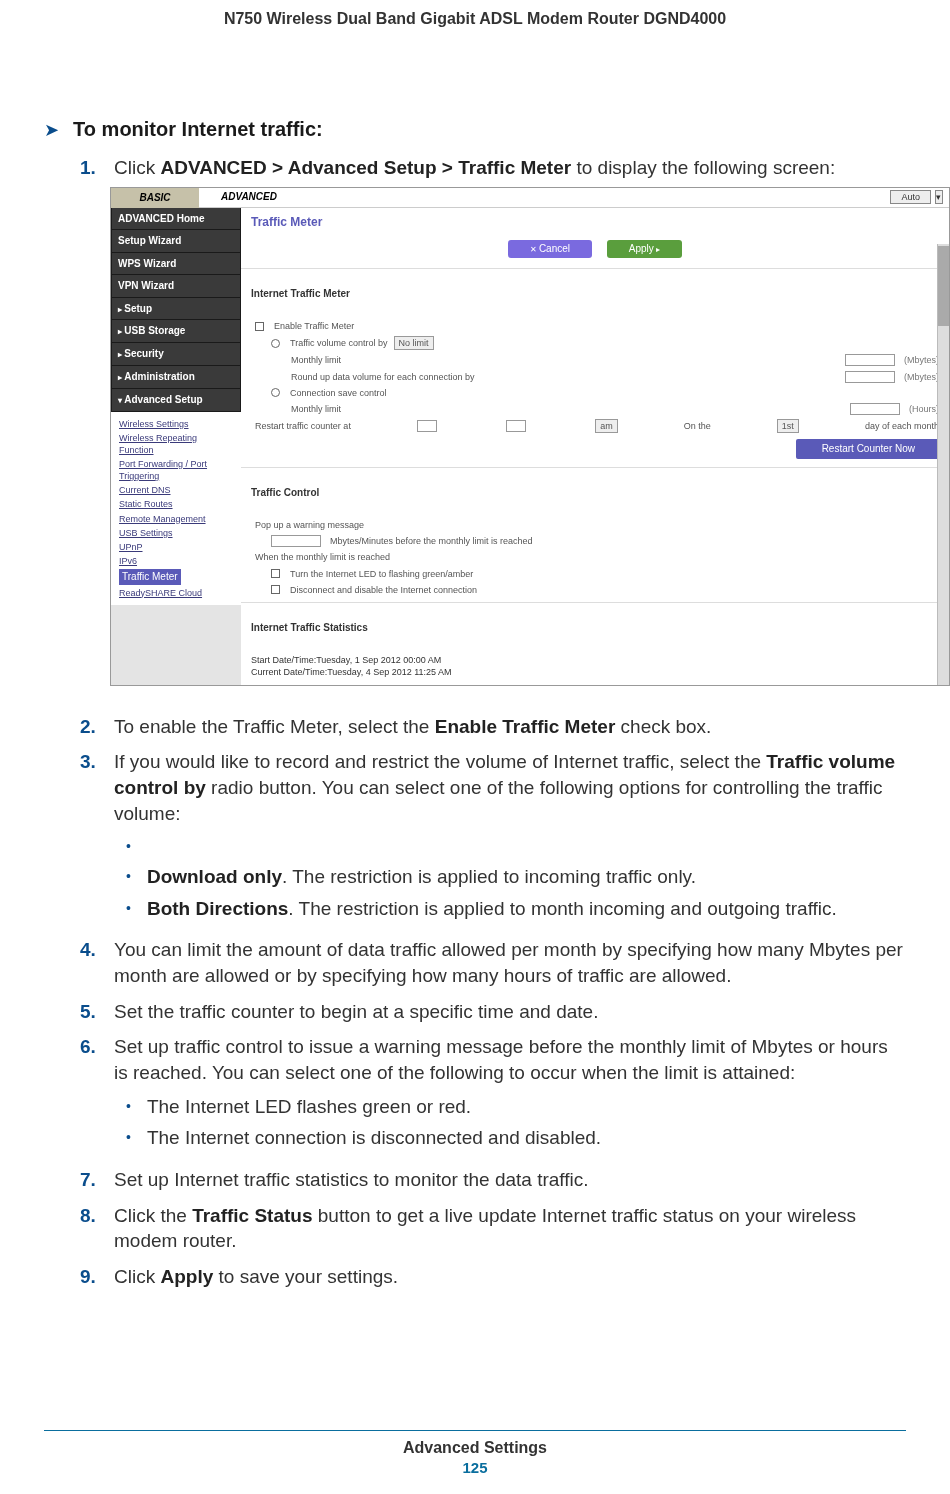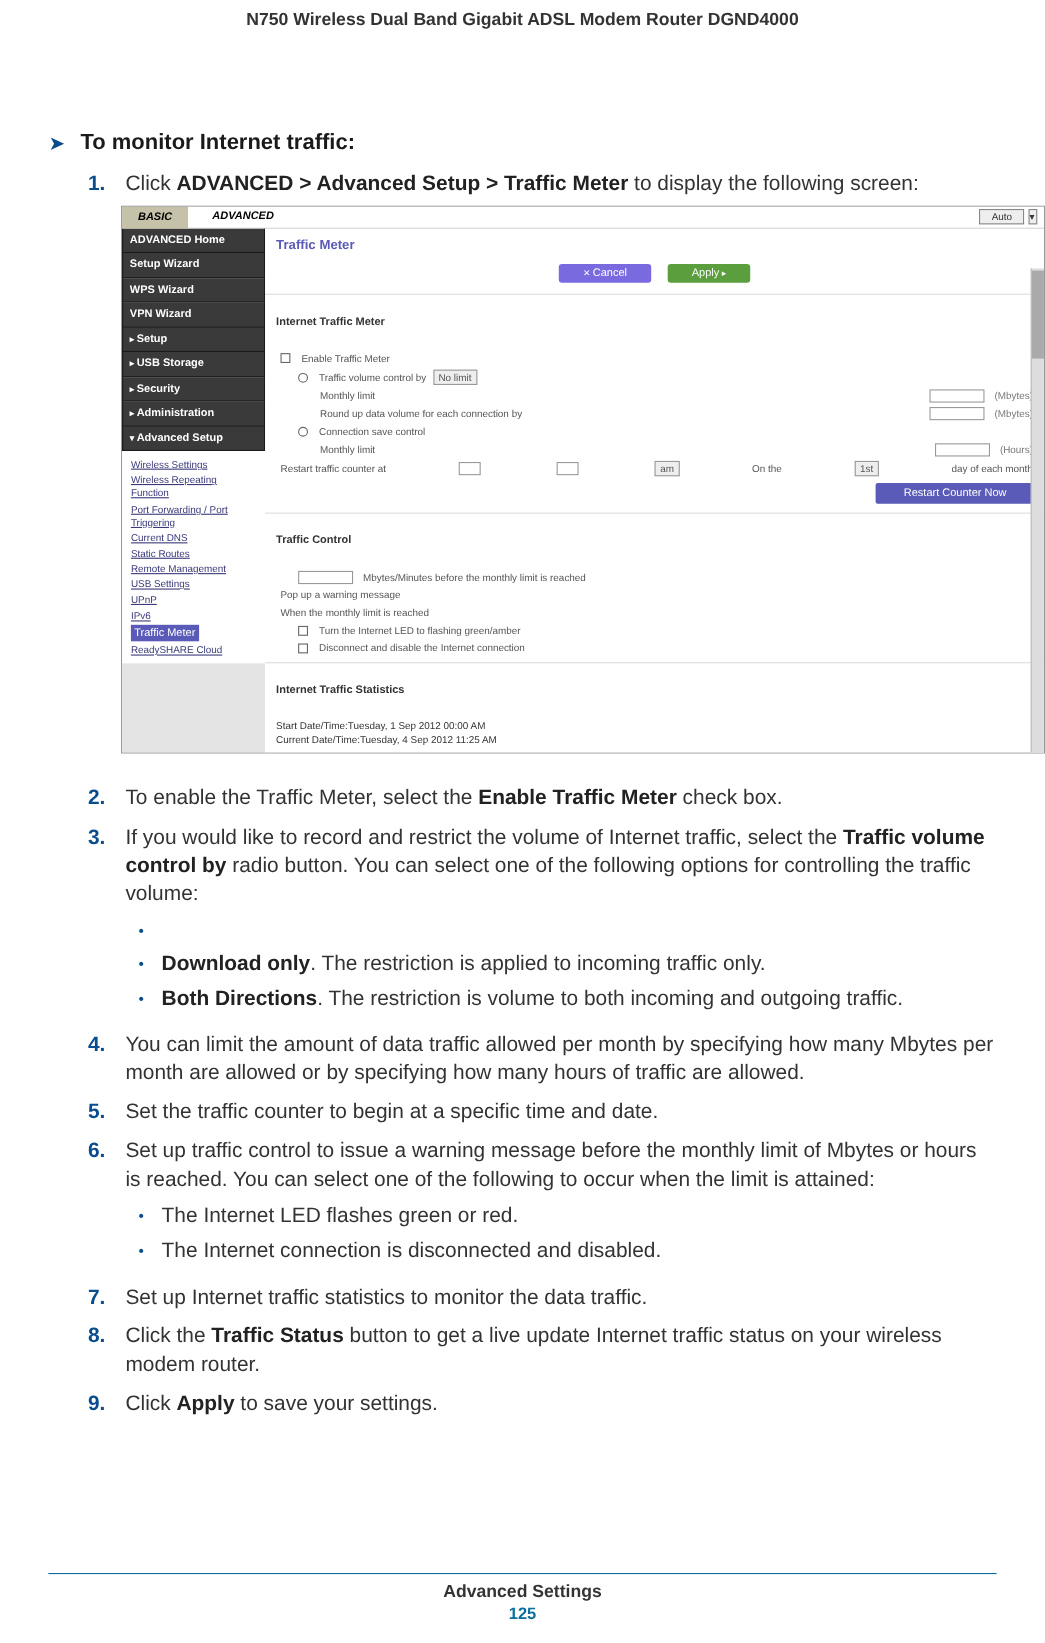--- a/index.html
+++ b/index.html
@@ -50,21 +50,21 @@
   .dot { color: #0a4d8c; font-size: 14px; line-height: 24px; }
   
   .shot {
     border: 1px solid #999;
     width: 840px;
     margin: 6px 0 18px -4px;
     font-size: 10px;
     background: #fff;
   }
   .shot .topbar { display: flex; height: 20px; }
-  .shot .tab-basic { background: #c6c1a9; color: #000; font-weight: bold; width: 60px; display:flex; align-items:center; justify-content:center; font-style: italic; }
+  .shot .tab-basic { background: #c6c1a9; color: #000; font-weight: bold; width: 88px; display:flex; align-items:center; justify-content:center; font-style: italic; }
   .shot .tab-adv { background: #fff; border-bottom: 1px solid #ccc; color: #000; font-weight: bold; width: 100px; display:flex; align-items:center; justify-content:center; font-style: italic; }
   .shot .tab-rest { flex:1; background: #fff; border-bottom: 1px solid #ccc; display:flex; justify-content:flex-end; align-items:center; padding-right:6px; gap:4px;}
   .shot .auto-sel { border:1px solid #888; font-size:9px; padding:0 10px; background:#eee; }
   .shot .body { display: flex; }
   .shot .side { width: 130px; background: #e4e4e4; }
   .shot .side .navitem { background: #3a3a3a; color:#fff; border:1px solid #1a1a1a; border-top:none; padding:4px 6px; font-weight:bold; font-size:10px; }
   .shot .side .navitem.exp::before { content:"▸ "; font-size:8px; }
   .shot .side .navitem.open::before { content:"▾ "; font-size:8px; }
   .shot .side .subnav { background:#fff; padding:4px 8px; }
   .shot .side .subnav a { display:block; color:#3a3a7a; text-decoration:underline; font-size:9px; margin:2px 0; }
@@ -197,26 +197,26 @@
                   <span class="selbox">am</span>
                   <span>On the</span>
                   <span class="selbox">1st</span>
                   <span>day of each month</span>
                 </div>
                 <div>
                     <span class="restart">Restart Counter Now</span>
                   </div>
                 <div style="clear:both"></div>
                 <div class="sec-h">Traffic Control</div>
+                <div class="row" style="padding-left:14px;">
+                    <span>Pop up a warning message</span>
+                  </div>
                 <div class="row" style="padding-left:30px;">
                     <span class="inpbox"></span>
                     <span>Mbytes/Minutes before the monthly limit is reached</span>
-                  </div>
-                <div class="row" style="padding-left:14px;">
-                    <span>Pop up a warning message</span>
                   </div>
                 <div class="row" style="padding-left:14px;">
                     <span>When the monthly limit is reached</span>
                   </div>
                 <div class="row" style="padding-left:30px;">
                     <span class="ck"></span>
                     <span>Turn the Internet LED to flashing green/amber</span>
                   </div>
                 <div class="row" style="padding-left:30px;">
                     <span class="ck"></span>
@@ -245,21 +245,21 @@
           <ul class="sub">
             <li>
                 <span class="dot">•</span>
               </li>
             <li>
                 <span class="dot">•</span>
                 <div><b>Download only</b><span>. The restriction is applied to incoming traffic only.</span></div>
               </li>
             <li>
                 <span class="dot">•</span>
-                <div><b>Both Directions</b><span>. The restriction is volume to both incoming and outgoing traffic.</span></div>
+                <div><b>Both Directions</b><span>. The restriction is applied to month incoming and outgoing traffic.</span></div>
               </li>
           </ul>
         </div>
       </li>
 
       <li>
         <span class="step-num">4.</span>
         <div class="step-body">You can limit the amount of data traffic allowed per month by specifying how many Mbytes per month are allowed or by specifying how many hours of traffic are allowed.</div>
       </li>
 

